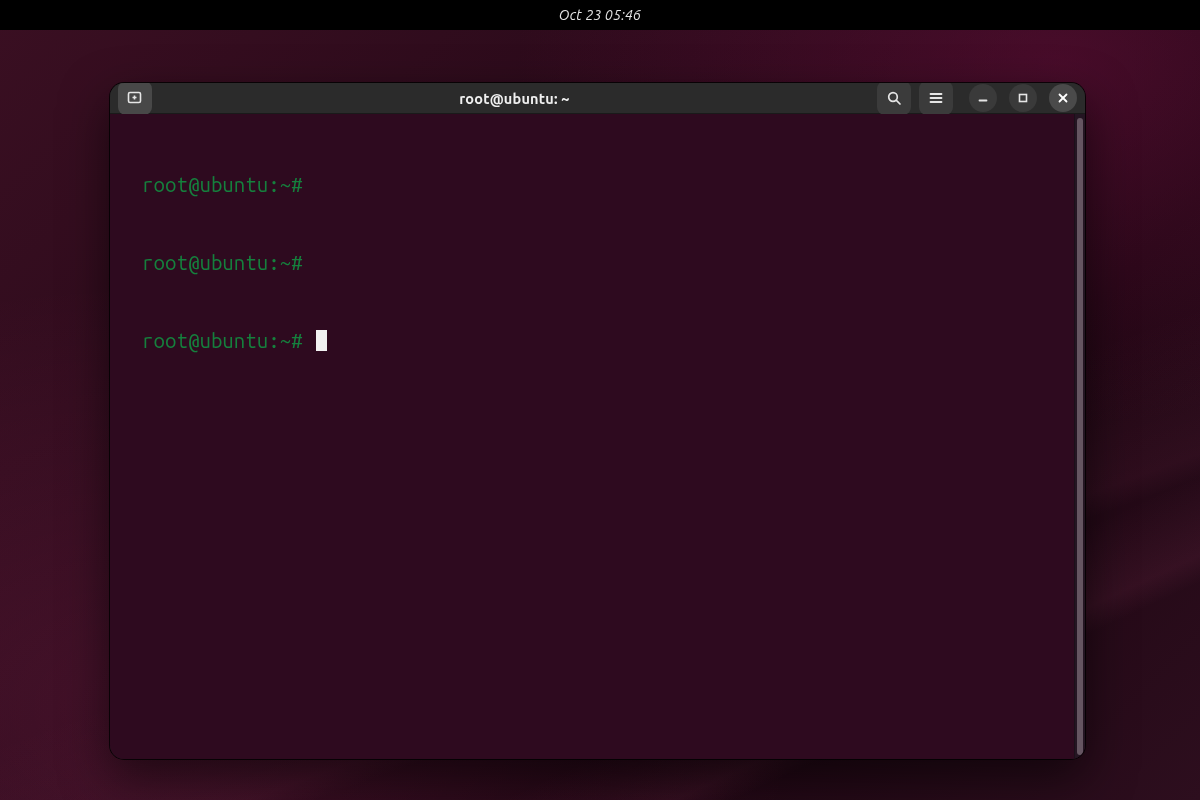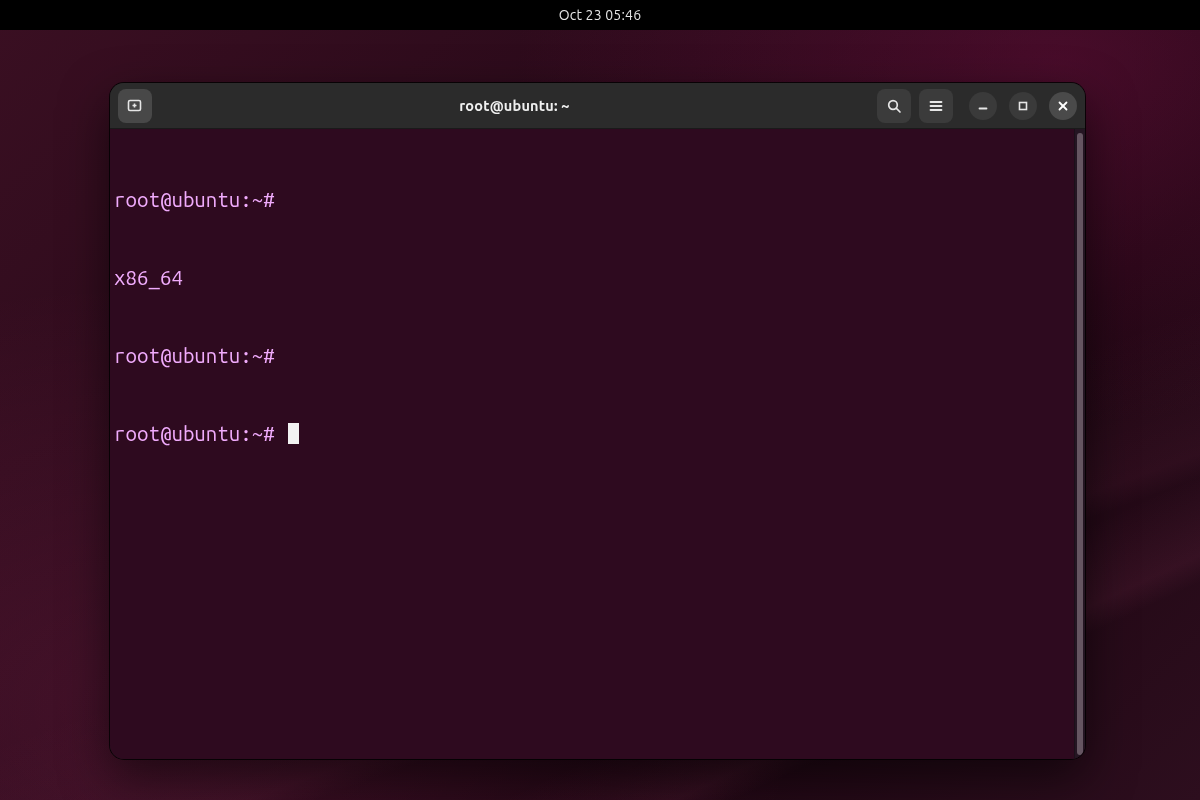--- a/index.html
+++ b/index.html
@@ -30,37 +30,37 @@
       height: 30px;
       background: #000000;
       color: #e6e6e6;
       font-size: 14px;
       display: flex;
       align-items: center;
       justify-content: center;
       gap: 10px;
       z-index: 10;
     }
-    .topbar .clock { letter-spacing: 0.2px; }
+    .topbar .clock { letter-spacing: 0.2px; font-style: italic; }
     
     .window {
       position: absolute;
       left: 110px;
       top: 83px;
       width: 975px;
       height: 676px;
       background: #1e1e1e;
       border-radius: 14px;
       box-shadow: 0 0 0 1px rgba(0,0,0,0.8), 0 18px 48px rgba(0,0,0,0.55);
       display: flex;
       flex-direction: column;
       overflow: hidden;
     }
     .titlebar {
-      height: 46px;
+      height: 31px;
       background: #2b2b2b;
       display: flex;
       align-items: center;
       padding: 0 8px;
       gap: 6px;
       border-bottom: 1px solid #1a1a1a;
     }
     .tb-left, .tb-right { display: flex; align-items: center; gap: 8px; }
     .tb-title {
       flex: 1;
@@ -94,22 +94,23 @@
     }
     .term-scroll {
       flex: 1;
       padding: 6px 4px 6px 4px;
       overflow: hidden;
     }
     .term-lines {
       font-family: "Ubuntu Mono", "DejaVu Sans Mono", Menlo, Consolas, monospace;
       font-size: 20.5px;
       line-height: 26px;
-      color: #f0abfc;
+      color: #15803d;
       white-space: pre;
+      margin-left: 28px;
     }
     .term-lines .line { display: block; }
     .scrollbar {
       width: 11px;
       background: #241522;
       border-left: 1px solid rgba(0,0,0,0.25);
       position: relative;
     }
     .scrollbar .thumb {
       position: absolute;
@@ -190,21 +191,20 @@
           </span>
         </div>
       </div>
     </div>
   </div>
 
   <div class="term-body">
     <div class="term-scroll">
       <div class="term-lines">
         <span class="line">root@ubuntu:~# </span>
-        <span class="line">x86_64</span>
         <span class="line">root@ubuntu:~# </span>
         <span class="line"><span>root@ubuntu:~# </span><span class="cursor"></span></span>
       </div>
     </div>
     <div class="scrollbar">
       <div class="thumb"></div>
     </div>
   </div>
 </div>
 

